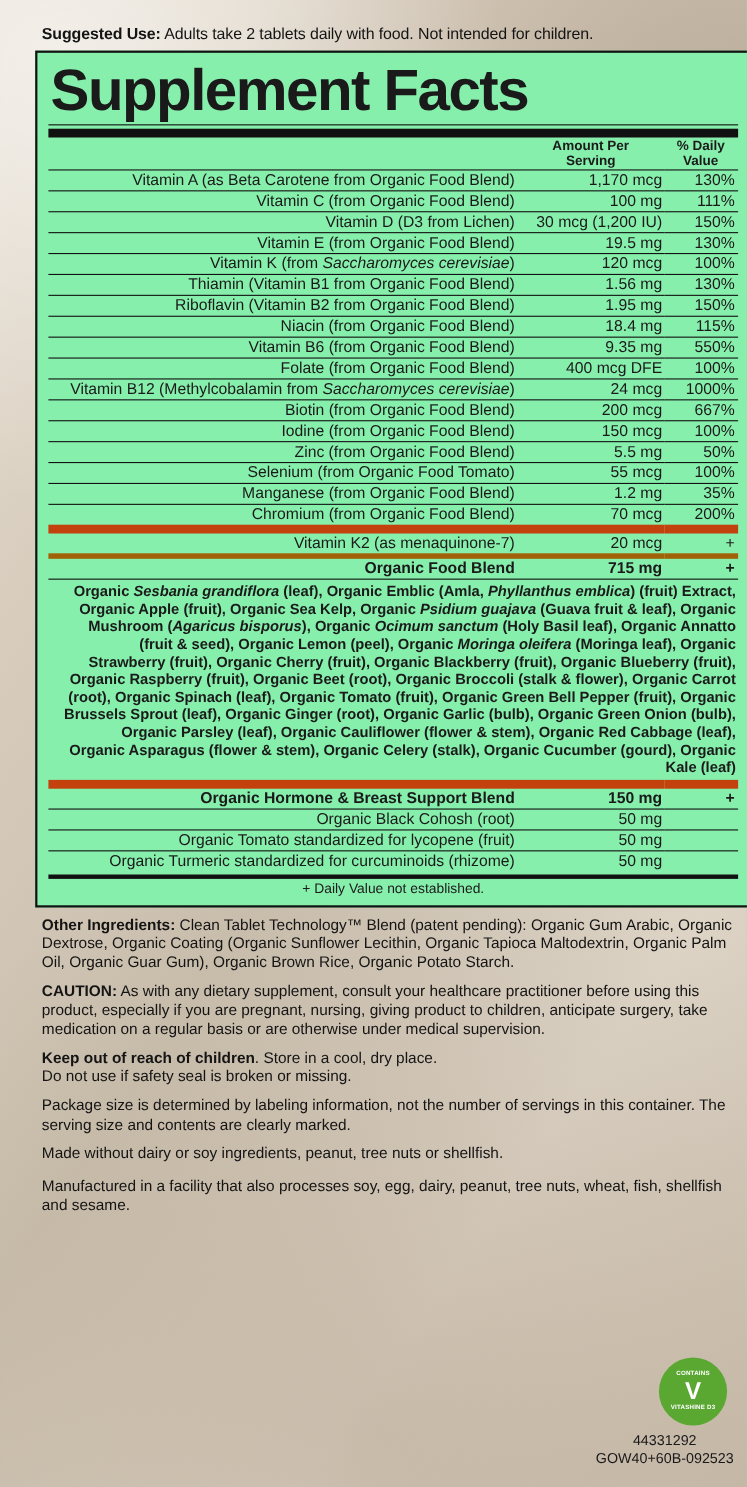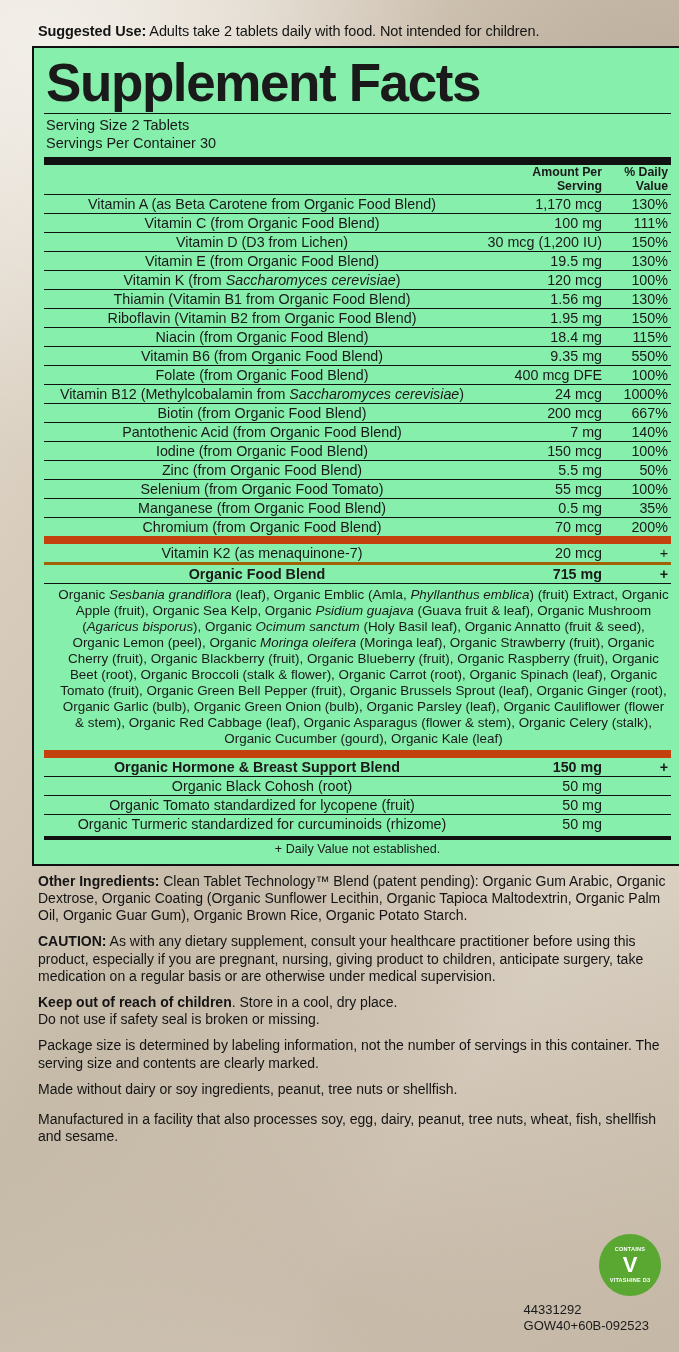--- a/index.html
+++ b/index.html
@@ -73,42 +73,43 @@
     border-collapse: collapse;
     font-size: 14.3px;
   }
   table.facts td, table.facts th {
     padding: 1px 2px;
     vertical-align: bottom;
   }
   .hdr-row th {
     font-size: 12.3px;
     font-weight: bold;
-    text-align: right;
+    text-align: center;
     line-height: 1.1;
     padding-bottom: 2px;
     vertical-align: bottom;
   }
   .hdr-row th.blank { border: none; }
-  .col-name { text-align: center; }
+  .col-name { text-align: right; }
   .col-amt  { text-align: right; white-space: nowrap; width: 130px; }
   .col-dv   { text-align: right; white-space: nowrap; width: 62px; padding-right: 3px !important; }
   tr.line td { border-top: 1px solid #111; }
   tr.line td.col-name { padding-left: 12px; }
   tr.bold-row td { font-weight: bold; padding-left: 2px !important; }
   tr.topline-med td { border-top: 8px solid #c2410c; }
-  tr.topline-thin td { border-top: 3px solid #a16207; }
+  tr.topline-thin td { border-top: 5px solid #a16207; }
   .ital { font-style: italic; }
   .indent { padding-left: 12px !important; }
 
   .blend-text {
     font-size: 13.4px;
     line-height: 1.19;
     padding: 3px 2px 3px 14px;
-    text-align: center;
+    text-align: right;
+    font-weight: bold;
   }
   .footnote {
     font-size: 12.6px;
     padding: 2px 2px 0 2px;
     text-align: center;
   }
   .panel-bottom-rule { border-bottom: 4px solid #111; margin-top: 3px; }
 
   .after {
     font-size: 14px;
@@ -134,47 +135,43 @@
     justify-content: center;
     text-align: center;
     line-height: 1.05;
   }
   .badge .b-top { font-size: 5.6px; font-weight: bold; letter-spacing: .2px; margin-bottom: 1px;}
   .badge .b-mid { font-size: 22px; font-weight: bold; line-height: 1; }
   .badge .b-bot { font-size: 5.6px; font-weight: bold; letter-spacing: .2px; margin-top: 2px;}
 
   .codes {
     position: absolute;
-    right: 30px;
+    right: 12px;
     bottom: 18px;
-    text-align: left;
+    text-align: center;
     font-size: 13px;
     line-height: 1.25;
   }
 </style>
 </head>
 <body>
 
 <div class="paper-bg"></div>
 
 <div class="page">
   <div class="content">
 
     <div class="suggested-use">
       <b>Suggested Use:</b>
       <span>Adults take 2 tablets daily with food. Not intended for children.</span>
     </div>
 
     <div class="panel">
       <div class="sf-title">Supplement Facts</div>
       <div class="rule-thin"></div>
-      <div class="serving">
-        <div>Serving Size 2 Tablets</div>
-        <div>Servings Per Container 30</div>
-      </div>
       <div class="rule-thick"></div>
 
       <table class="facts">
         <tbody>
             <tr class="hdr-row">
           <th class="blank col-name"></th>
           <th class="col-amt">
             <span>Amount Per</span><br>
             <span>Serving</span>
           </th>
@@ -238,42 +235,37 @@
           <td class="col-name">Vitamin B12 (Methylcobalamin from <span class="ital">Saccharomyces cerevisiae</span>)</td>
           <td class="col-amt">24 mcg</td>
           <td class="col-dv">1000%</td>
         </tr>
         <tr class="line">
           <td class="col-name">Biotin (from Organic Food Blend)</td>
           <td class="col-amt">200 mcg</td>
           <td class="col-dv">667%</td>
         </tr>
         <tr class="line">
-          <td class="col-name">Pantothenic Acid (from Organic Food Blend)</td>
-          <td class="col-amt">7 mg</td>
-          <td class="col-dv">140%</td>
-        </tr>
-        <tr class="line">
           <td class="col-name">Iodine (from Organic Food Blend)</td>
           <td class="col-amt">150 mcg</td>
           <td class="col-dv">100%</td>
         </tr>
         <tr class="line">
           <td class="col-name">Zinc (from Organic Food Blend)</td>
           <td class="col-amt">5.5 mg</td>
           <td class="col-dv">50%</td>
         </tr>
         <tr class="line">
           <td class="col-name">Selenium (from Organic Food Tomato)</td>
           <td class="col-amt">55 mcg</td>
           <td class="col-dv">100%</td>
         </tr>
         <tr class="line">
           <td class="col-name">Manganese (from Organic Food Blend)</td>
-          <td class="col-amt">0.5 mg</td>
+          <td class="col-amt">1.2 mg</td>
           <td class="col-dv">35%</td>
         </tr>
         <tr class="line">
           <td class="col-name">Chromium (from Organic Food Blend)</td>
           <td class="col-amt">70 mcg</td>
           <td class="col-dv">200%</td>
         </tr>
 
         <tr class="topline-med">
           <td class="col-name indent">Vitamin K2 (as menaquinone-7)</td>

